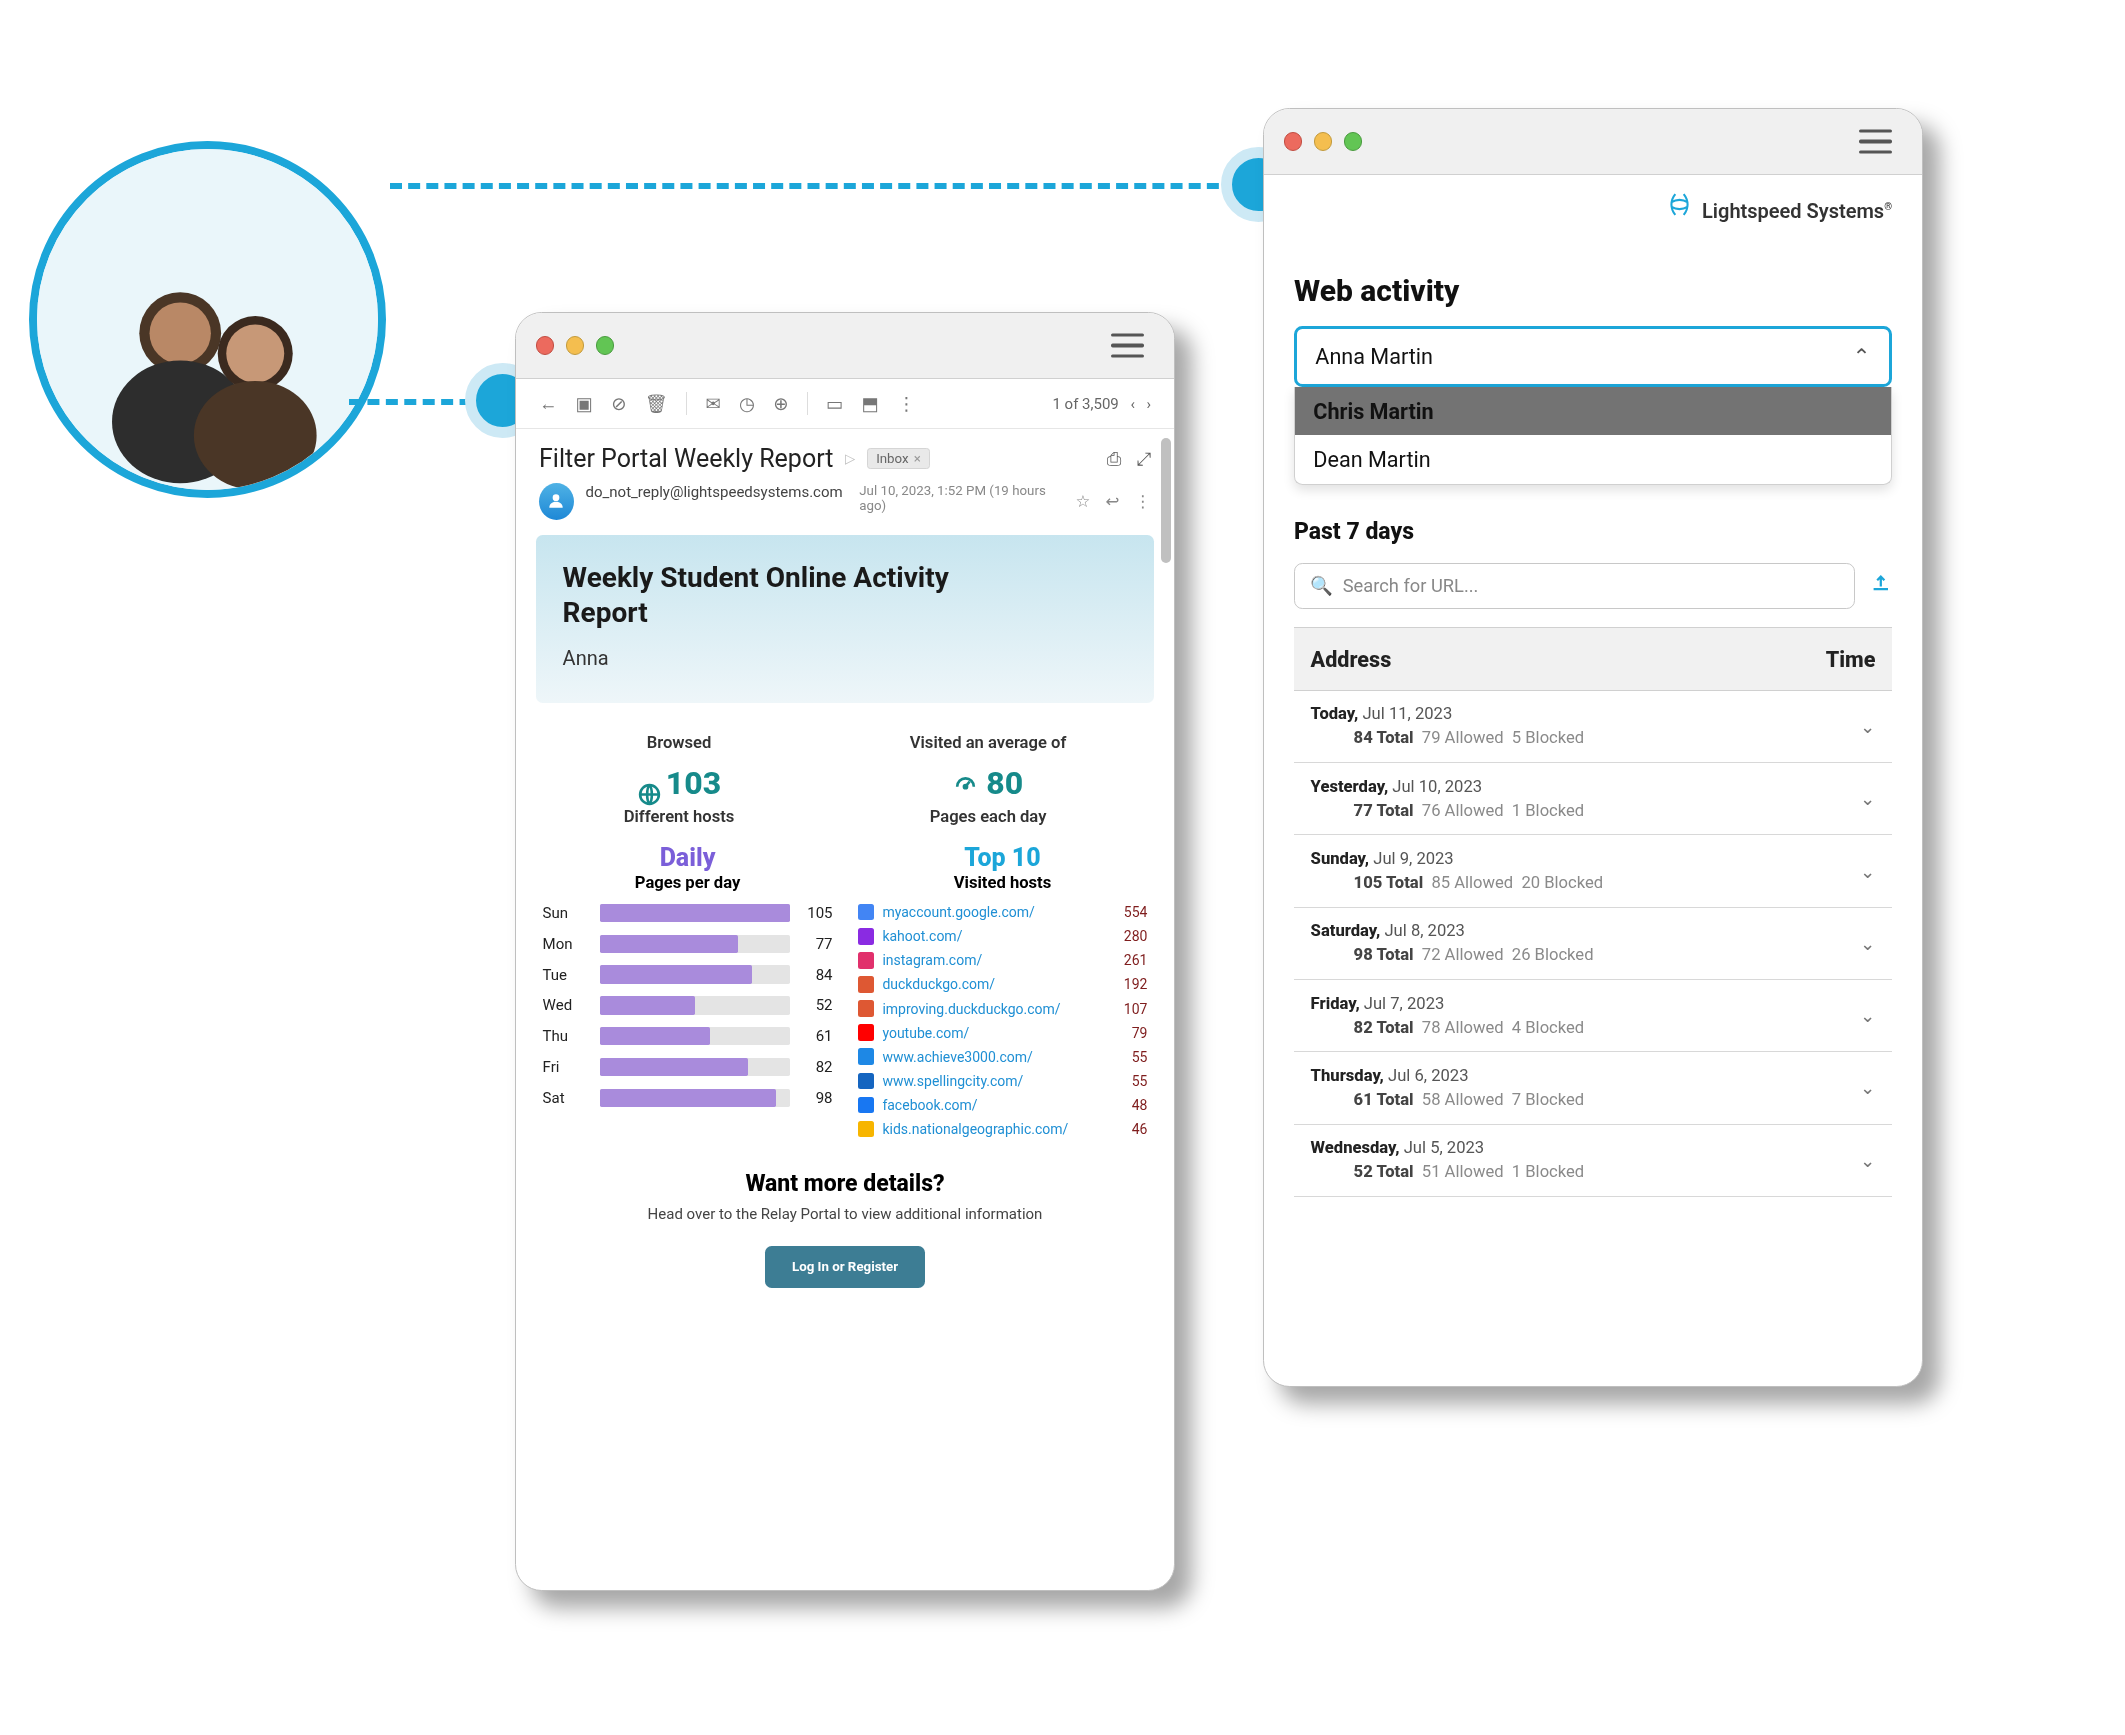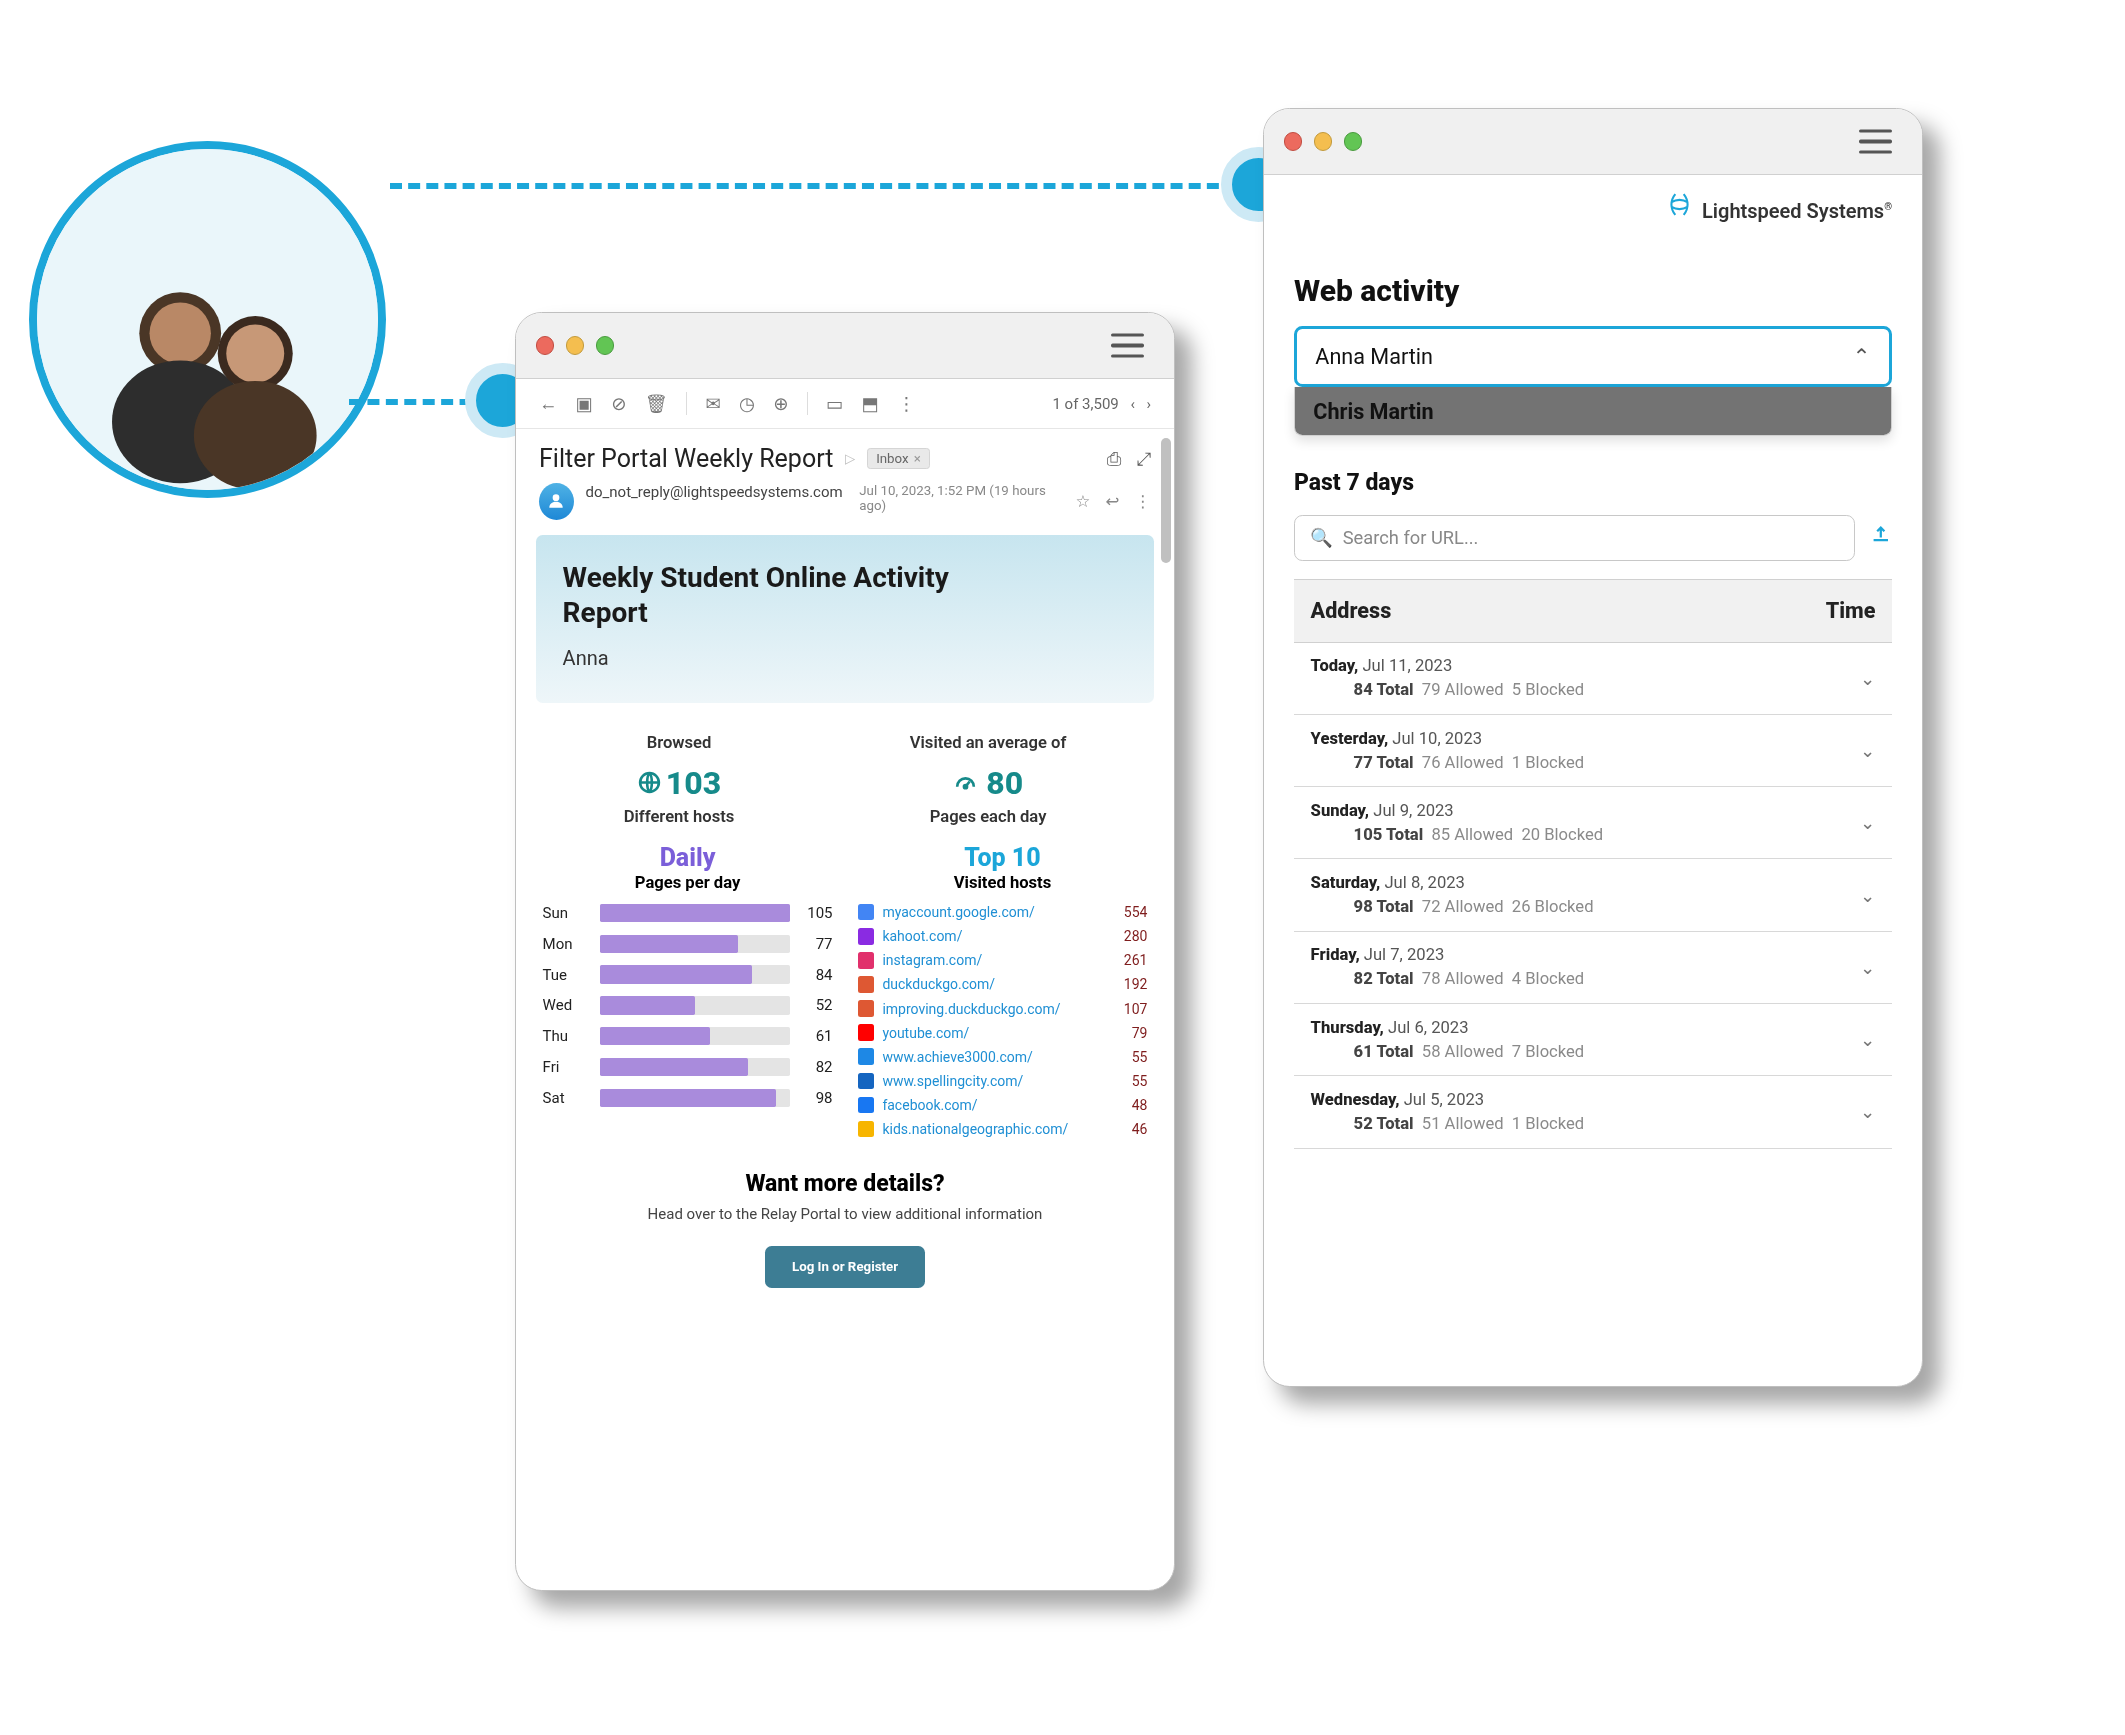--- a/index.html
+++ b/index.html
@@ -192,21 +192,21 @@
   </div>
 
   <div class="email-hero">
     <h2>Weekly Student Online Activity Report</h2>
     <div class="student">Anna</div>
   </div>
 
   <div class="stats-row">
     <div>
       <div class="stat-label">Browsed</div>
-      <div style="display:flex;justify-content:center;align-items:center;gap:4px;">
+      <div style="display:flex;justify-content:center;align-items:flex-end;gap:4px;">
         <svg class="gicon" viewBox="0 0 24 24">
             <circle cx="12" cy="12" r="9"></circle>
             <path d="M3 12h18M12 3c3 3 3 15 0 18M12 3c-3 3-3 15 0 18"></path>
           </svg>
         <div class="stat-value">103</div>
       </div>
       <div class="stat-sub">Different hosts</div>
     </div>
     <div>
       <div class="stat-label">Visited an average of</div>
@@ -369,20 +369,21 @@
   <div class="section-title">Web activity</div>
 
   <div class="select">
     <div class="select-main">
       <span>Anna Martin</span>
       <span class="chev">⌃</span>
     </div>
   </div>
   <div class="dropdown">
     <div>Chris Martin</div>
+    <div>Dean Martin</div>
   </div>
 
   <div class="past7">Past 7 days</div>
 
   <div class="searchrow">
     <div class="searchbox">
       <span>🔍</span>
       <span>Search for URL...</span>
     </div>
     <span class="upload-icon">

